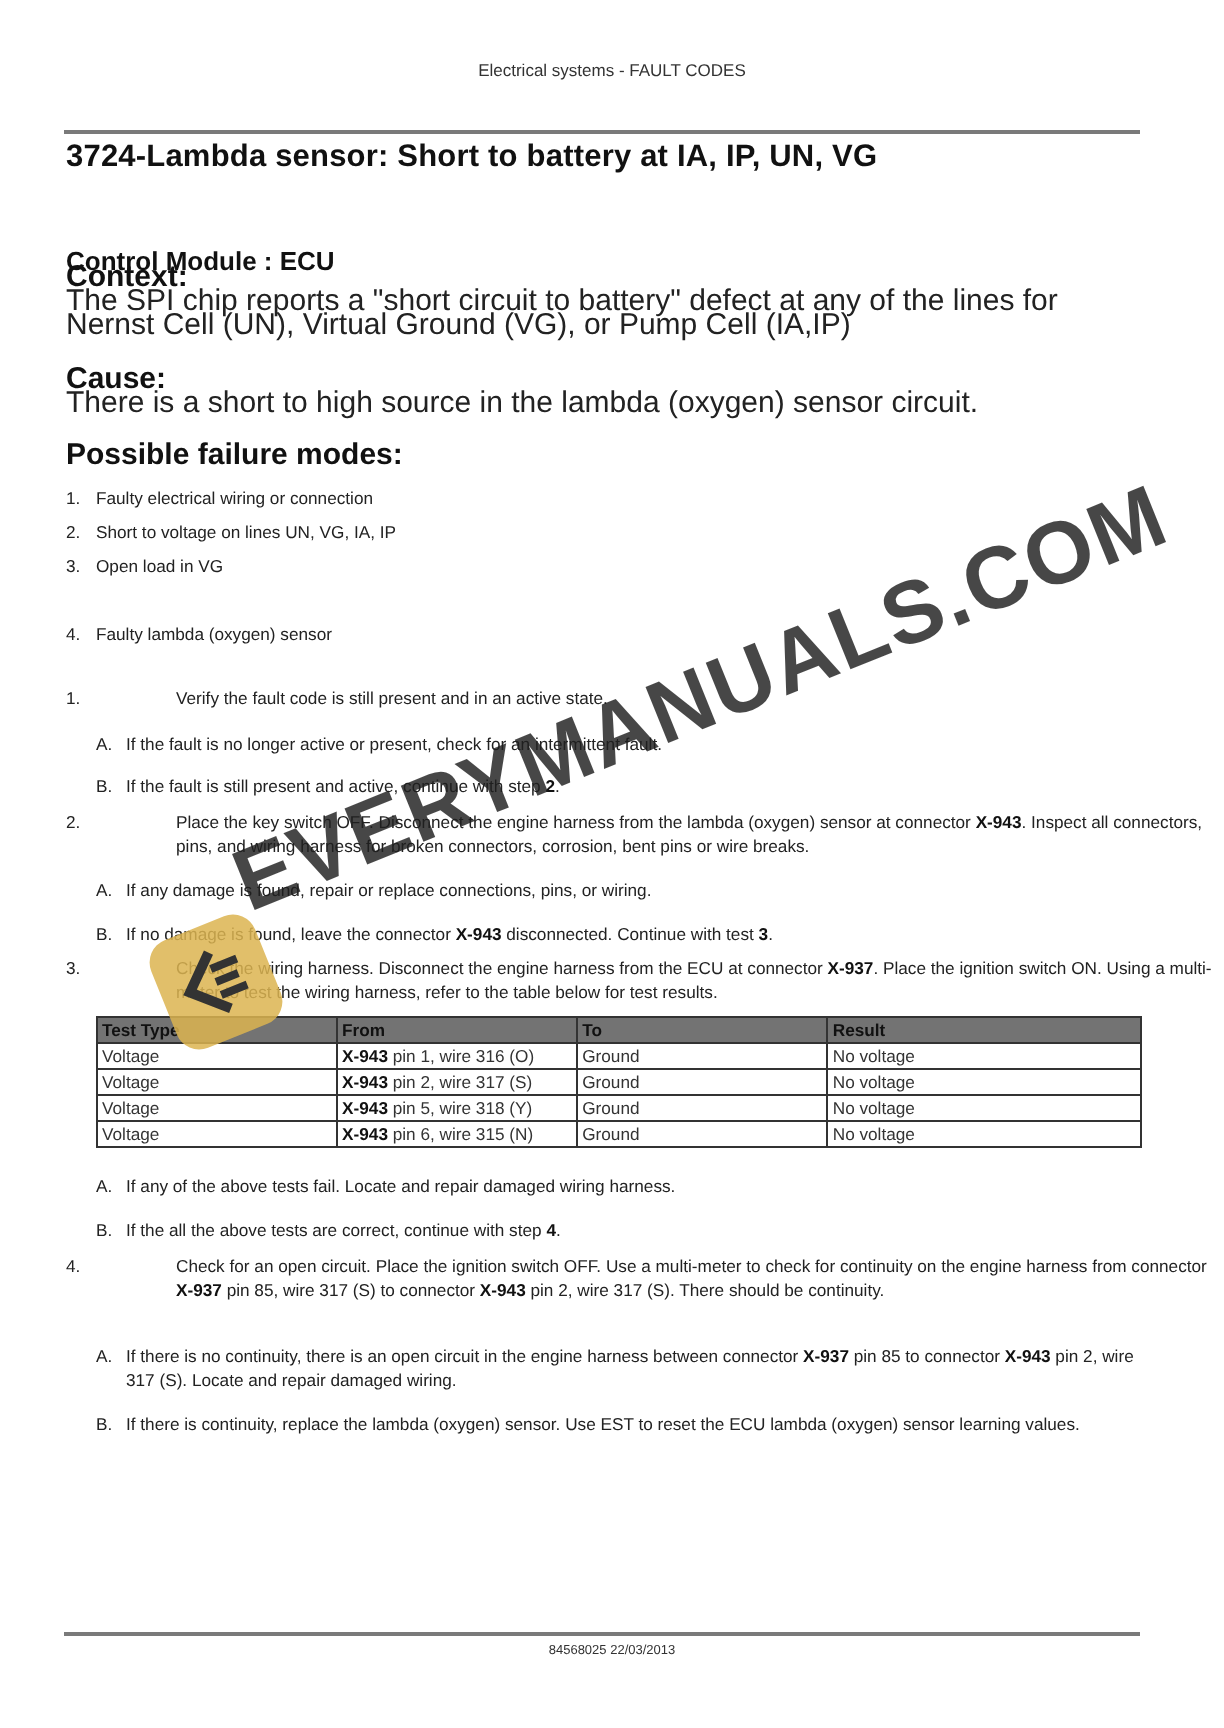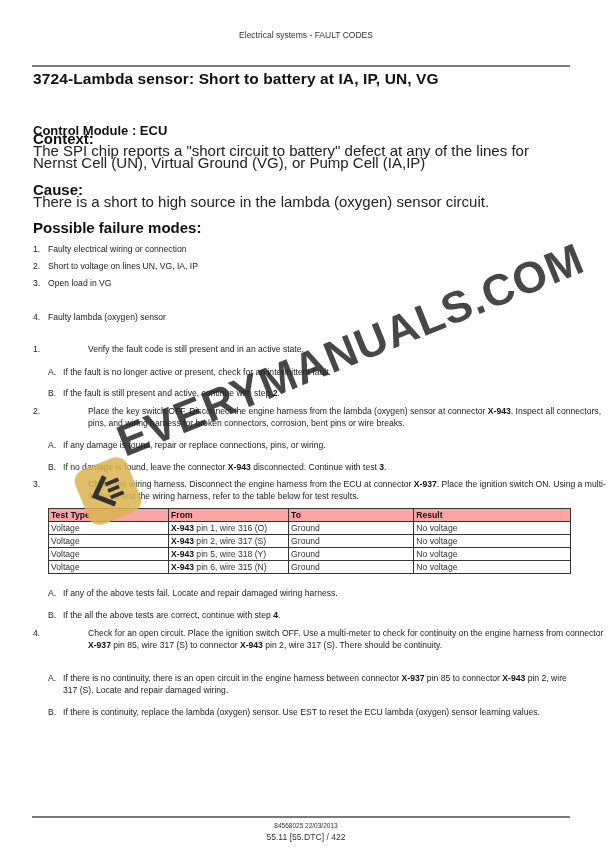--- a/index.html
+++ b/index.html
@@ -34,21 +34,21 @@
   .sub { position: absolute; left: 48px; width: 522px; font-size: 8.6px; line-height: 12px; }
   .sub .n { position: absolute; left: 0; top: 0; }
   .sub .t { position: absolute; left: 15px; width: 507px; }
   table.tests {
     position: absolute; left: 48px; top: 508px; width: 523px; border-collapse: collapse;
     font-size: 8.6px;
   }
   table.tests th, table.tests td {
     border: 1px solid #333; padding: 0 2px; height: 12px; line-height: 12px; text-align: left;
   }
-  table.tests th { background: #fca5a5; font-weight: bold; color: #111; }
+  table.tests th { background: #737373; font-weight: bold; color: #111; }
   table.tests td { color: #333; }
   .footer-code { position: absolute; top: 822px; left: 0; width: 612px; text-align: center; font-size: 6.5px; color: #333; }
   .footer-page { position: absolute; top: 832px; left: 0; width: 612px; text-align: center; font-size: 8.6px; color: #333; }
   .watermark {
     position: absolute; left: 110px; top: 420px; transform: rotate(-22deg); transform-origin: left top;
     font-size: 44px; font-weight: bold; color: rgba(30,30,30,0.82); letter-spacing: 1px;
     white-space: nowrap; pointer-events: none;
   }
   .wm-logo {
     position: absolute; left: 80px; top: 462px; width: 56px; height: 58px;
@@ -173,21 +173,20 @@
     <span class="n">A.</span>
     <span class="t"><span>If there is no continuity, there is an open circuit in the engine harness between connector </span><span class="bold">X-937</span><span> pin 85 to connector </span><span class="bold">X-943</span><span> pin 2, wire 317 (S). Locate and repair damaged wiring.</span></span>
   </div>
   <div class="sub" style="top:706px;">
     <span class="n">B.</span>
     <span class="t">If there is continuity, replace the lambda (oxygen) sensor. Use EST to reset the ECU lambda (oxygen) sensor learning values.</span>
   </div>
 
   <div class="rule bottom"></div>
   <div class="footer-code">84568025 22/03/2013</div>
-  <div class="footer-page">55.11 [55.DTC] / 422</div>
 
   <div class="wm-logo">
     <svg width="40" height="38" viewBox="0 0 40 38">
       <path d="M22 4 L6 19 L22 34" stroke="#333" stroke-width="5" fill="none"></path>
       <path d="M20 12 L34 12 M20 19 L32 19 M20 26 L34 26" stroke="#333" stroke-width="4" fill="none"></path>
     </svg>
   </div>
   <div class="watermark">EVERYMANUALS.COM</div>
 </div>
 

